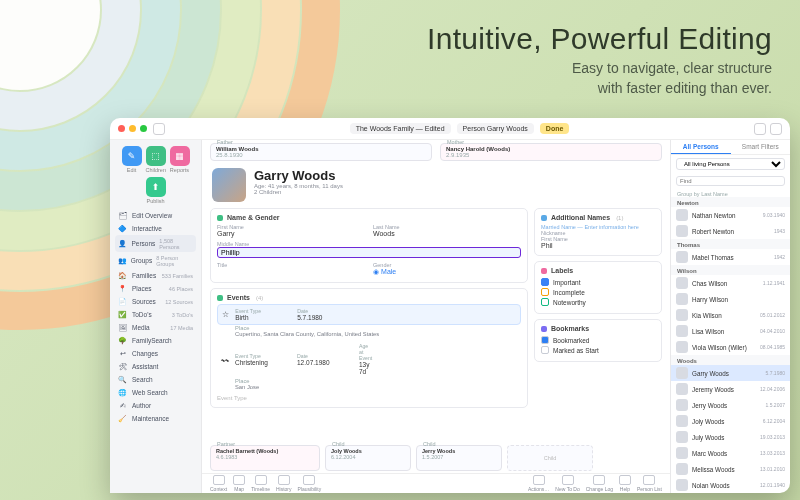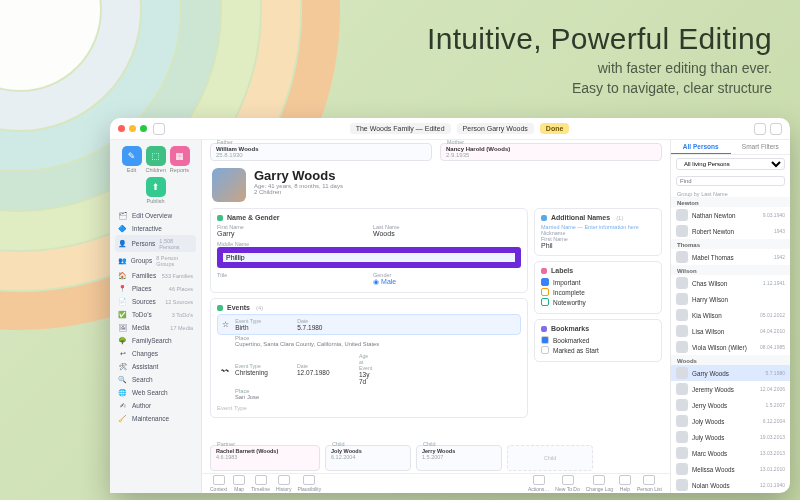--- a/index.html
+++ b/index.html
@@ -61,21 +61,21 @@
 
   .content{flex:1;overflow:hidden;padding:0 8px;display:grid;grid-template-columns:1fr 128px;gap:6px;}
   .card{border:1px solid #e8e9ee;border-radius:5px;padding:5px 6px 6px;margin-bottom:5px;}
   .chead{display:flex;align-items:center;gap:4px;margin-bottom:3px;}
   .chead .dotc{width:6px;height:6px;border-radius:2px;}
   .chead .ttl{font-size:7px;font-weight:600;color:#444;}
   .chead .cnt{font-size:6px;color:#bbb;margin-left:2px;}
   .fields{display:grid;grid-template-columns:1fr 1fr;gap:4px 8px;}
   .fld label{display:block;font-size:5.5px;color:#9aa0ad;}
   .fld .val,.fld input{font-size:7px;border:none;width:100%;}
-  .fld input{border:6px solid #6d28d9;border-radius:3px;padding:1px 3px;background:#eef5ff;}
+  .fld input{border:1px solid #6d28d9;border-radius:3px;padding:1px 3px;background:#eef5ff;}
   .evrow{display:flex;align-items:center;gap:6px;padding:3px 4px;border-radius:4px;}
   .evrow.sel{background:#eef5ff;border:1px solid #cfe2ff;}
   .evico{width:10px;text-align:center;font-size:8px;}
   .evcol{display:flex;flex-direction:column;}
   .evcol .k{font-size:5.2px;color:#9aa;}
   .evcol .v{font-size:6.5px;}
   .lblrow{display:flex;align-items:center;gap:4px;font-size:6.5px;padding:1px 0;}
   .chk{width:8px;height:8px;border-radius:2px;display:inline-block;}
 
   .childstrip{height:30px;padding:2px 8px;display:flex;gap:5px;align-items:stretch;}
@@ -111,22 +111,22 @@
     <div class="ring r2"></div>
     <div class="ring r3"></div>
   <div class="ring r4"></div>
     <div class="ring r5"></div>
     <div class="ring r6"></div>
   <div class="core"></div>
 </div>
 
 <div class="hero">
   <h1>Intuitive, Powerful Editing</h1>
+  <p>Easy to navigate, clear structure</p>
   <p>with faster editing than ever.</p>
-  <p>Easy to navigate, clear structure</p>
 </div>
 
 <div class="win">
   <div class="titlebar">
     <div class="traffic">
       <div class="dot dred"></div>
       <div class="dot dyel"></div>
       <div class="dot dgrn"></div>
     </div>
     <div class="tbico"></div>

